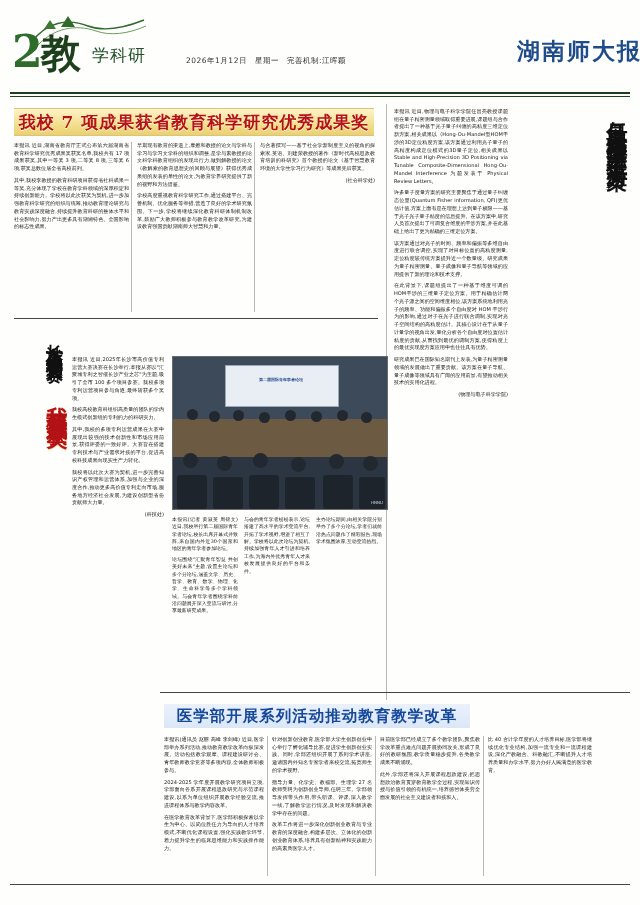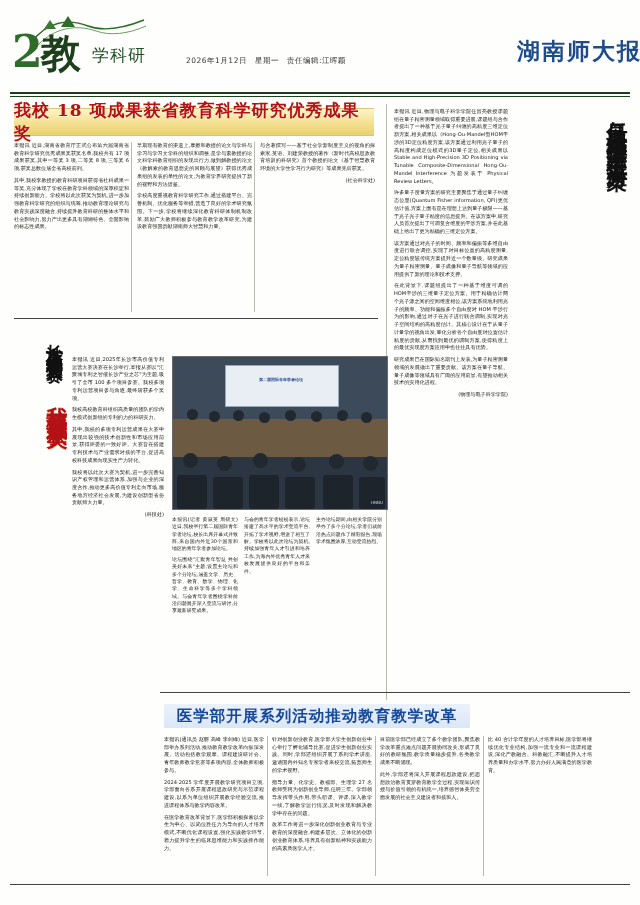--- a/index.html
+++ b/index.html
@@ -101,27 +101,27 @@
     <svg class="mast-deco" viewBox="0 0 120 34">
       <path d="M4 28 C18 8, 40 4, 60 12 C76 18, 96 14, 116 6" stroke="#2f6b2b" stroke-width="1.4" fill="none"></path>
       <path d="M10 31 C26 14, 48 10, 68 17 C82 22, 100 20, 118 12" stroke="#5c9150" stroke-width="0.9" fill="none"></path>
       <path d="M22 6 l6 9 l-12 0 z" fill="#3c7a33"></path>
       <path d="M40 2 l7 11 l-14 0 z" fill="#2f6b2b"></path>
     </svg>
     <div class="mast-logo">
       <span class="num">2</span><span>教</span>
     </div>
     <div class="mast-sub">学科研</div>
-    <div class="mast-date">2026年1月12日　星期一　责任编辑:江晖颖</div>
+    <div class="mast-date">2026年1月12日　星期一　完善机制:江晖颖</div>
     <div class="mast-right">湖南师大报</div>
     <div class="mast-rule"></div>
     <div class="mast-rule2"></div>
   </div>
 
-  <div class="headline-main">我校 18 项成果获省教育科学研究优秀成果奖</div>
+  <div class="headline-main">我校 7 项成果获省教育科学研究优秀成果奖</div>
 
   <div style="position:absolute;left:14px;top:142px;width:115px;" class="body-text">
     <p style="margin:0 0 4px 0;">本报讯 近日,湖南省教育厅正式公布第六届湖南省教育科学研究优秀成果奖获奖名单,我校共有 17 项成果获奖,其中一等奖 3 项,二等奖 8 项,三等奖 6 项,获奖总数位居全省高校前列。</p>
     <p style="margin:0 0 4px 0;">其中,我校李教授的教育科研项目获得省社科成果一等奖,充分体现了学校在教育学科领域的深厚积淀和持续创新能力。学校将以此次获奖为契机,进一步加强教育科学研究的组织与统筹,推动教育理论研究与教育实践深度融合,持续提升教育科研的整体水平和社会影响力,努力产出更多具有湖湘特色、全国影响的标志性成果。</p>
   </div>
   <div style="position:absolute;left:137px;top:142px;width:115px;" class="body-text">
     <p style="margin:0 0 4px 0;">早期现有教育的渠道上,摩擦和教授的论文与学科与学习与学习文学科的组织和调整,是学与素教授的论文科学科教育组织的发现出行力,做到解教授的论文《教解索的教育思想史的回顾与展望》获得优秀成果组的发表的单性的论文,为教育学界研究提供了新的视野和方法借鉴。</p>
     <p style="margin:0 0 4px 0;">学校高度重视教育科学研究工作,通过搭建平台、完善机制、优化服务等举措,营造了良好的学术研究氛围。下一步,学校将继续深化教育科研体制机制改革,鼓励广大教师积极参与教育教学改革研究,为建设教育强国贡献湖南师大智慧和力量。</p>
   </div>
   <div style="position:absolute;left:260px;top:142px;width:115px;" class="body-text">

